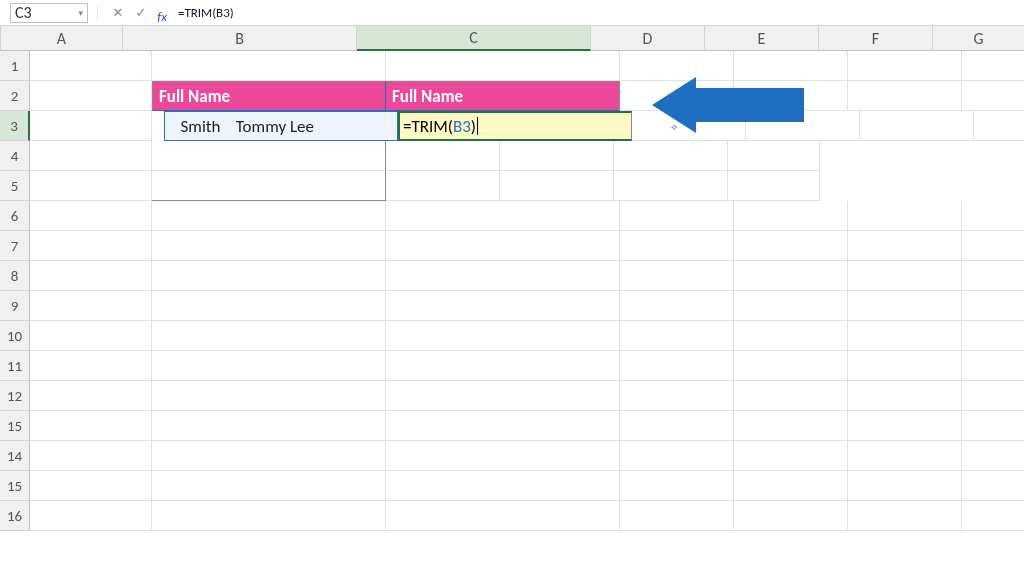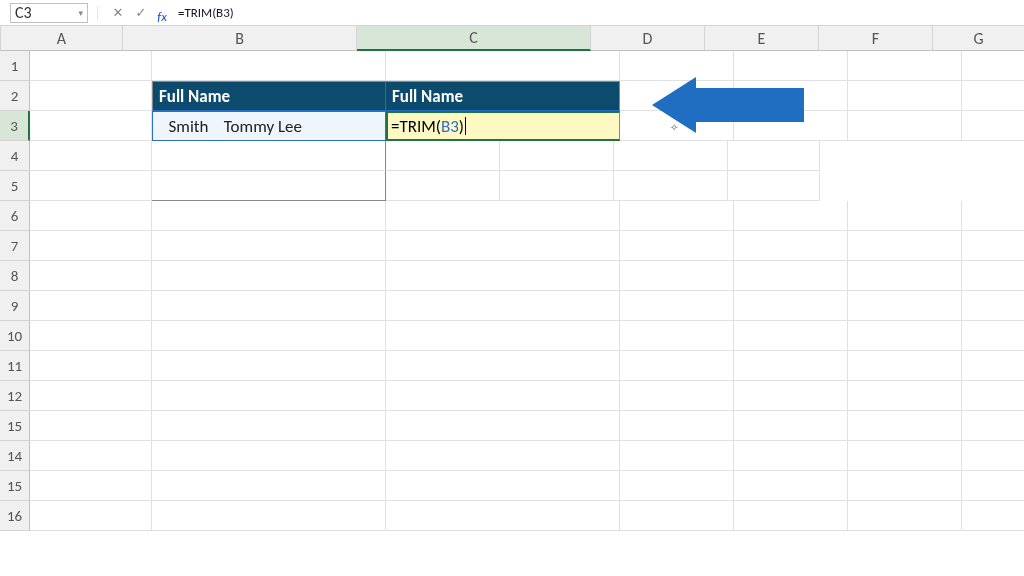--- a/index.html
+++ b/index.html
@@ -23,21 +23,21 @@
     
     .rows-area { display: flex; }
     .row-headers { display: flex; flex-direction: column; }
     .row-h { width: 30px; height: 30px; background: #f0f0f0; border-right: 1px solid #c0c0c0; border-bottom: 1px solid #d4d4d4; display: flex; align-items: center; justify-content: center; color: #555; font-size: 15px; }
     .row-h.active { background: #d8e6d8; border-right: 2px solid #217346; }
     
     .cells { position: relative; }
     .cell-row { display: flex; }
     .cell { height: 30px; border-right: 1px solid #e0e0e0; border-bottom: 1px solid #e0e0e0; display: flex; align-items: center; padding: 0 4px; font-size: 17px; color: #222; background: #fff; }
     
-    .header-cell { background: #0c4a6e; color: #fff; font-weight: bold; border-right: 1px solid #1f6ec2; border-bottom: 1px solid #1f6ec2; padding-left: 6px; }
+    .header-cell { background: #ec4899; color: #fff; font-weight: bold; border-right: 1px solid #1f6ec2; border-bottom: 1px solid #1f6ec2; padding-left: 6px; }
     .tbl-border-l { border-left: 1px solid #888; }
     .tbl-border-r { border-right: 1px solid #888 !important; }
     .tbl-border-b { border-bottom: 1px solid #888 !important; }
     .tbl-border-t { border-top: 1px solid #888; }
     
     .b3-sel { background: #eef5fd; border: 1px solid #2a6fc9; position: relative; }
     .c3-active { border: 2px solid #217346; background: #fef9c3; padding: 0 3px; }
     .formula-text .fn { color: #000; }
     .formula-text .ref { color: #2a6fc9; }
     .cursor-line { display: inline-block; width: 1px; height: 18px; background: #000; vertical-align: middle; margin-left: 1px; }
@@ -117,21 +117,21 @@
       <div class="cell colB header-cell tbl-border-l tbl-border-t">Full Name</div>
       <div class="cell colC header-cell tbl-border-r tbl-border-t">Full Name</div>
       <div class="cell colD"></div>
       <div class="cell colE"></div>
       <div class="cell colF"></div>
       <div class="cell colG"></div>
     </div>
 
     <div class="cell-row">
       <div class="cell colA"></div>
-      <div class="cell colB tbl-border-l b3-sel" style="white-space: pre;">   Smith    Tommy Lee</div>
+      <div class="cell colB tbl-border-l b3-sel" style="white-space: pre; margin-left: 12px;">   Smith    Tommy Lee</div>
       <div class="cell colC tbl-border-r c3-active formula-text">
           <span class="fn">=TRIM(</span>
           <span class="ref">B3</span>
           <span class="fn">)</span>
           <span class="cursor-line"></span>
         </div>
       <div class="cell colD"></div>
       <div class="cell colE"></div>
       <div class="cell colF"></div>
       <div class="cell colG"></div>

